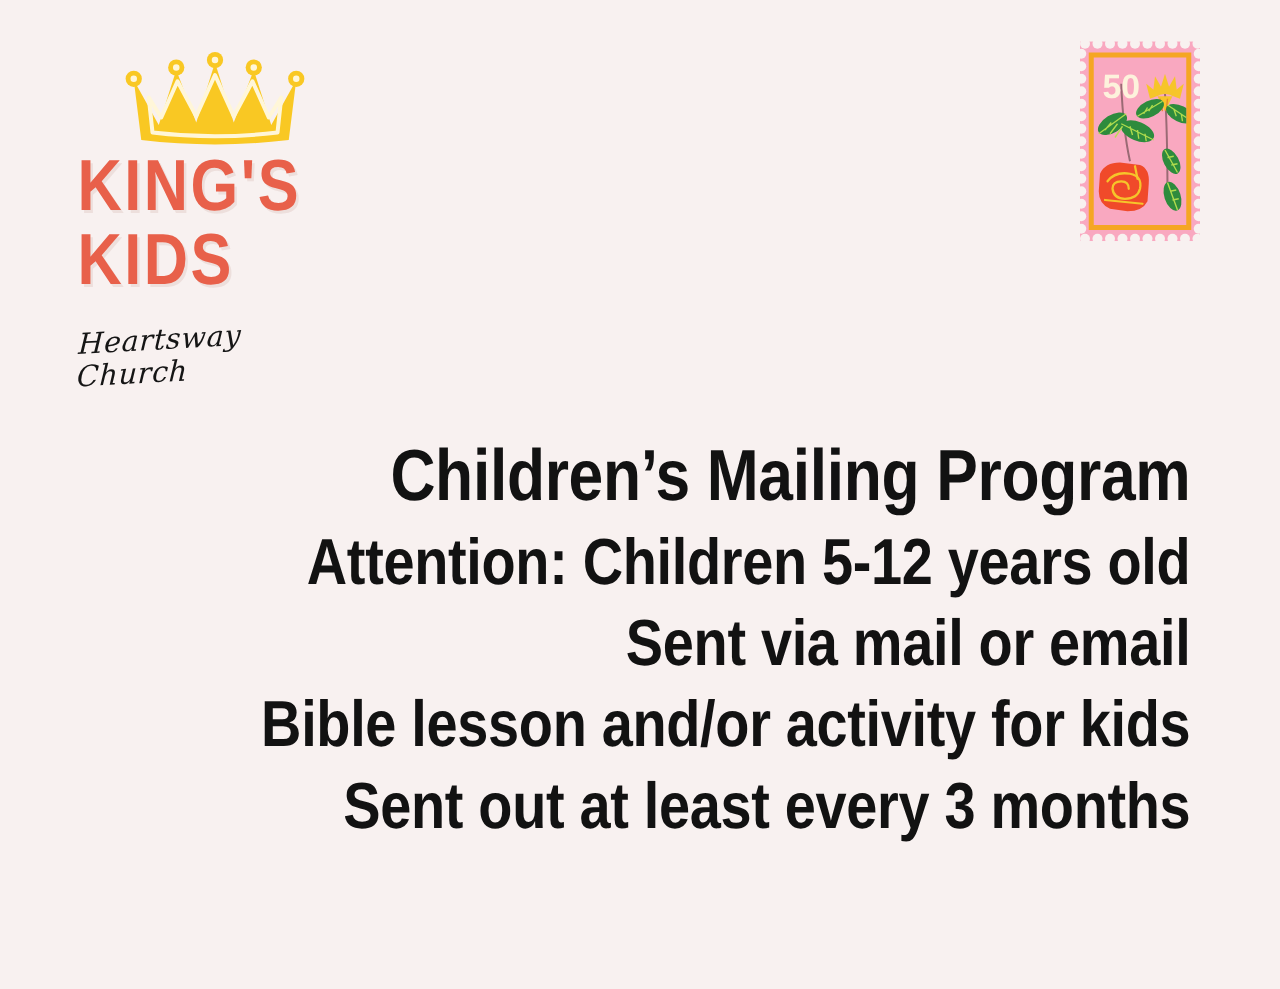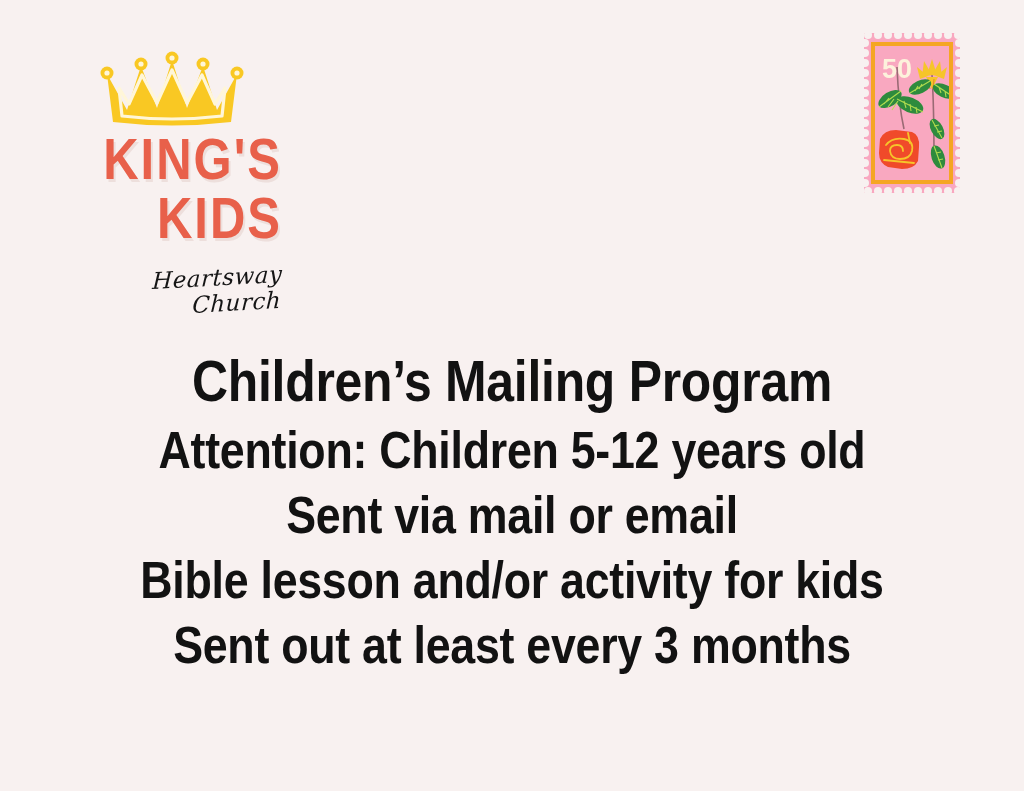--- a/index.html
+++ b/index.html
@@ -19,23 +19,23 @@
     position: relative;
     width: 1024px;
     height: 791px;
     background: #f8f1f0;
   }
 
   
   .logo-block {
     position: absolute;
     left: 62px;
-    top: 40px;
+    top: 30px;
     width: 220px;
-    text-align: right;
+    text-align: left;
   }
   .crown-wrap {
     width: 150px;
     height: 80px;
     margin: 8px auto 4px auto;
     display: block;
   }
   .brand-line {
     font-family: "Liberation Sans", sans-serif;
     font-weight: 700;
@@ -74,21 +74,21 @@
     height: 160px;
   }
   .stamp-wrap svg { display: block; }
 
   
   .main-text {
     position: absolute;
     left: 0;
     top: 352px;
     width: 1024px;
-    text-align: center;
+    text-align: right;
   }
   .tline {
     color: #121212;
     font-family: "Liberation Sans", sans-serif;
     font-weight: 700;
     line-height: 1.0;
     letter-spacing: -0.3px;
     transform: scaleX(0.86);
     white-space: nowrap;
     margin: 0 auto;

